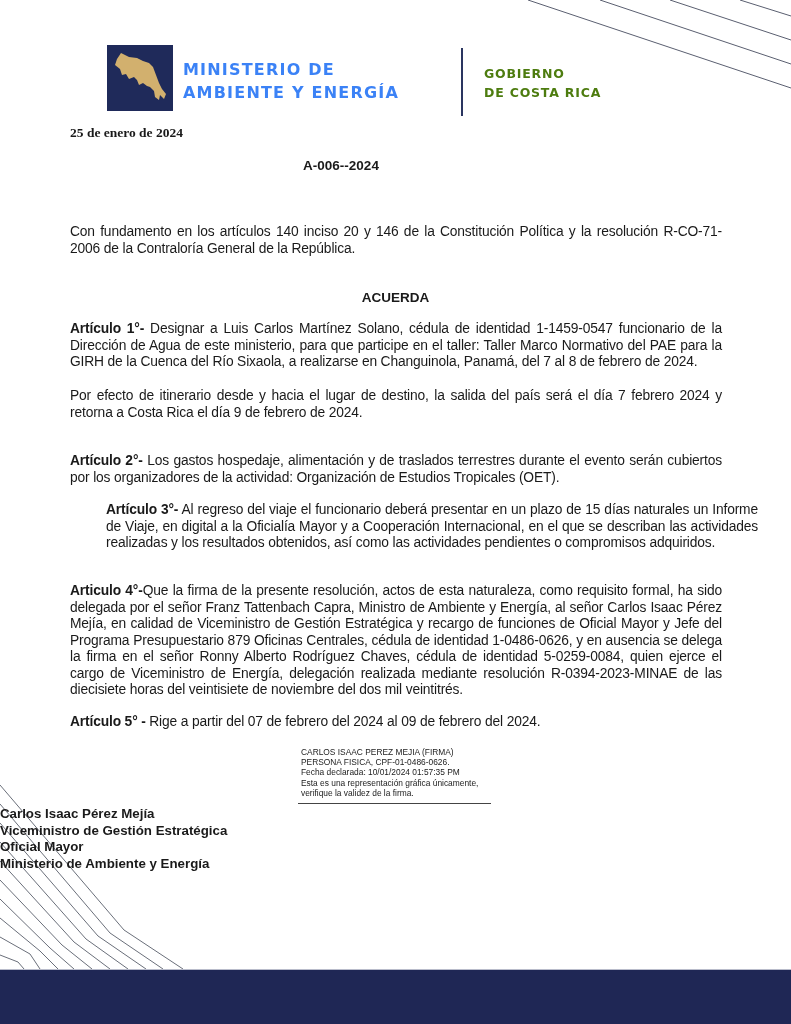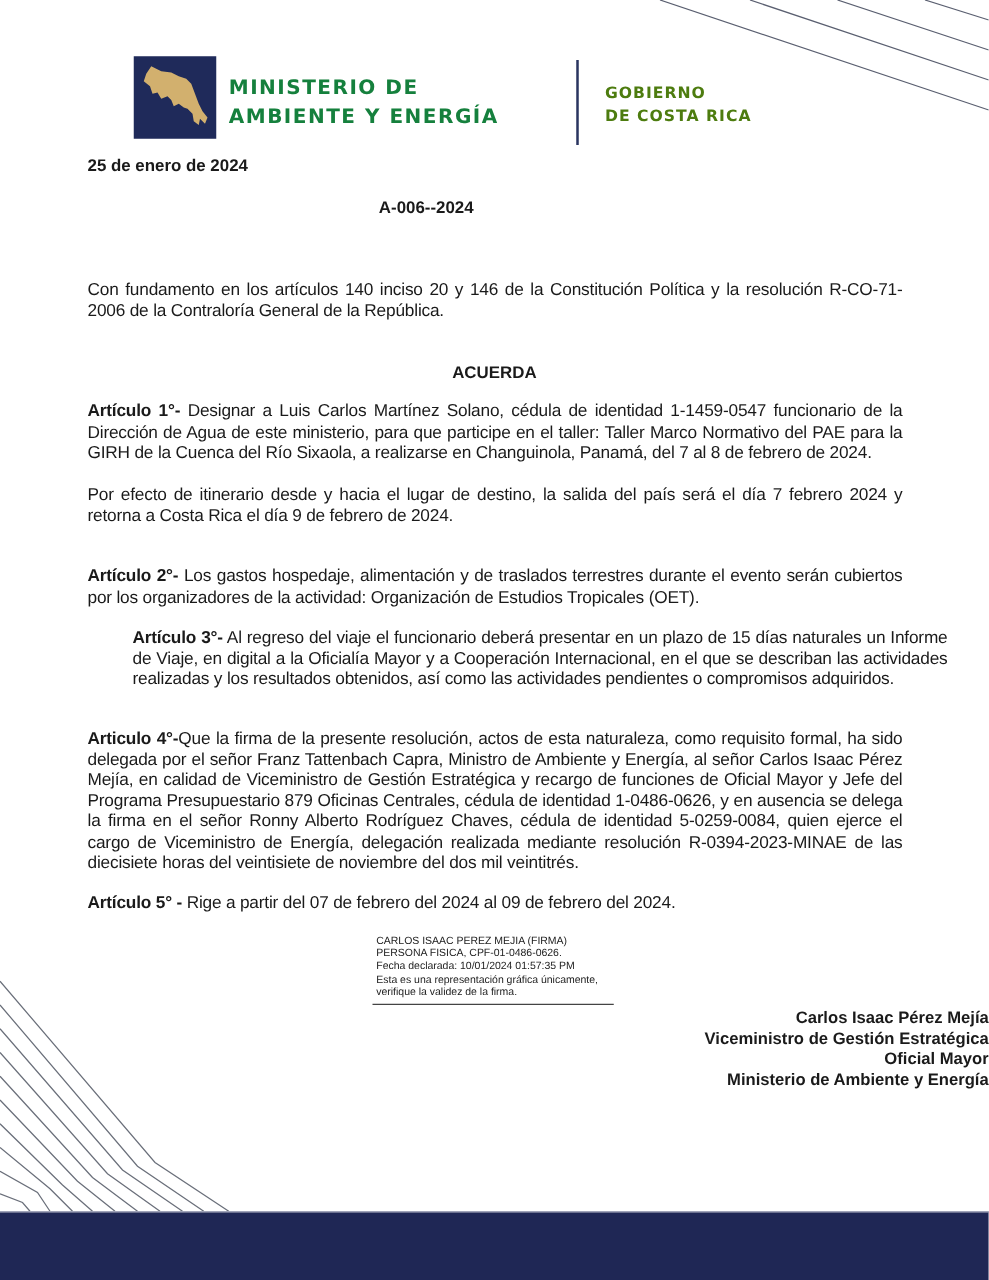--- a/index.html
+++ b/index.html
@@ -11,46 +11,46 @@
   .deco { position: absolute; left: 0; top: 0; width: 791px; height: 1024px; pointer-events: none; }
   .header { position: absolute; left: 107px; top: 45px; width: 520px; height: 70px; }
   .logo-box {
     position: absolute; left: 0; top: 0; width: 66px; height: 66px;
     background: #1f2a5a;
   }
   .logo-box svg { position: absolute; left: 0; top: 0; }
   .ministry-name {
     position: absolute; left: 76px; top: 13px;
     font-family: "DejaVu Sans", sans-serif; font-weight: bold;
-    color: #15803d; font-size: 16px; letter-spacing: 1.2px; line-height: 23px;
+    color: #3b82f6; font-size: 16px; letter-spacing: 1.2px; line-height: 23px;
   }
   .header-divider {
     position: absolute; left: 354px; top: 3px; width: 2px; height: 68px; background: #2a3560;
   }
   .gov-name {
     position: absolute; left: 377px; top: 19px;
     font-family: "DejaVu Sans", sans-serif; font-weight: bold;
     color: #4d7c0f; font-size: 12.5px; letter-spacing: 0.8px; line-height: 19px;
   }
-  .doc-date { position: absolute; left: 70px; top: 125px; font-size: 13.5px; font-weight: bold; }
+  .doc-date { position: absolute; left: 70px; top: 125px; font-size: 13.5px; font-weight: bold; font-family: Liberation Serif, serif; }
   .doc-number { position: absolute; left: 0; width: 662px; top: 158px; text-align: center; font-size: 13.5px; font-weight: bold; padding-left: 20px; box-sizing: border-box;}
   .body-text {
     position: absolute; left: 70px; width: 652px;
     font-size: 13.8px; line-height: 16.5px; text-align: justify;
     letter-spacing: -0.15px;
   }
   .body-text b { font-weight: bold; }
   .acuerda { position: absolute; left: 0; width: 791px; top: 290px; text-align: center; font-weight: bold; font-size: 13.5px; box-sizing: border-box;}
   .sig-stamp {
     position: absolute; left: 301px; top: 747px; width: 190px;
     font-size: 8.4px; line-height: 10.2px; color: #222;
   }
   .sig-line { position: absolute; left: 298px; top: 803px; width: 193px; height: 1px; background: #444; }
   .sig-block {
-    position: absolute; left: 0; width: 791px; top: 806px; text-align: right;
+    position: absolute; left: 0; width: 791px; top: 806px; text-align: left;
     font-weight: bold; font-size: 13.3px; line-height: 16.5px; padding-left: 0px;
   }
   .footer-band { position: absolute; left: 0; top: 969px; width: 791px; height: 55px; background: #1f2755; border-top: 1px solid #b9bccb; }
 </style>
 </head>
 <body>
 
 <svg class="deco" width="791" height="1024" viewBox="0 0 791 1024">
   <g stroke="#5a5f70" stroke-width="1" fill="none">
     <line x1="528" y1="0" x2="791" y2="88"></line>

